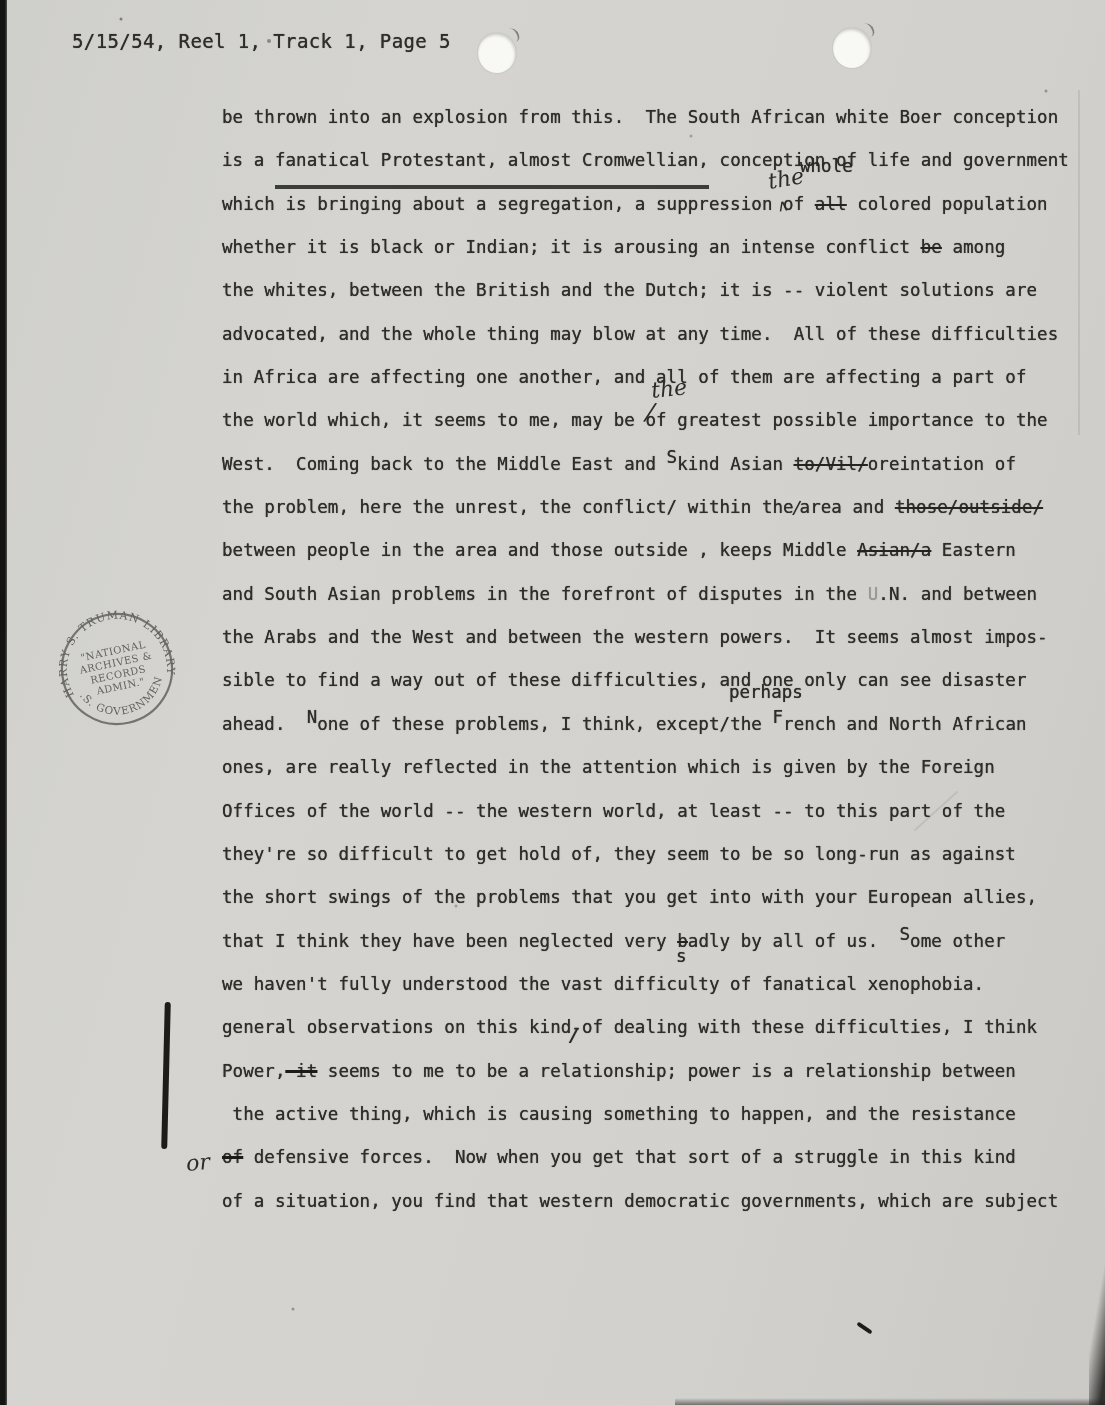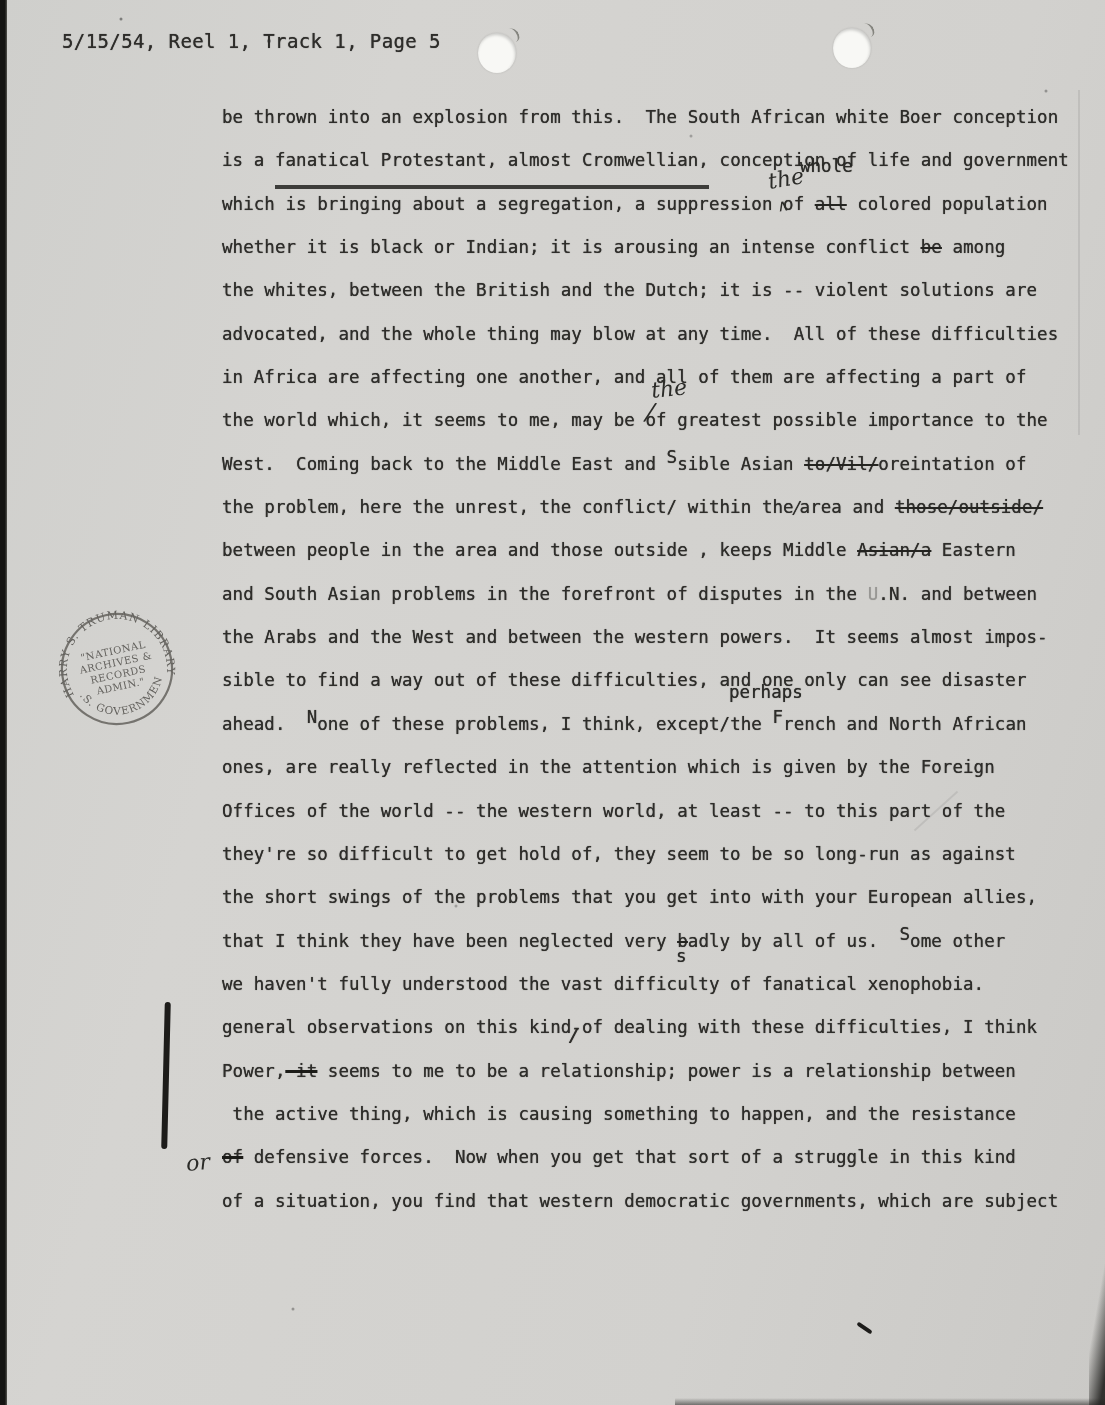--- a/index.html
+++ b/index.html
@@ -11,21 +11,21 @@
   }
   .edge-left { position:absolute; left:0; top:0; width:7px; height:100%;
     background:linear-gradient(to right,#141412 70%, #55554f); }
   .edge-corner { position:absolute; right:0; bottom:0; width:16px; height:150px;
     background:linear-gradient(100deg, transparent 40%, rgba(22,22,20,0.85) 88%); }
   .edge-bottom { position:absolute; right:0; bottom:0; width:430px; height:7px;
     background:linear-gradient(to bottom, transparent, rgba(32,32,30,0.55)); }
   .crease { position:absolute; background:rgba(0,0,0,0.08); }
 
   #header {
-    position:absolute; left:62px; top:30px;
+    position:absolute; left:72px; top:30px;
     font-size:19px; letter-spacing:0.4px;
     text-shadow:0 0 0.8px rgba(20,20,20,0.85);
     white-space:pre;
   }
 
   #body-text { position:absolute; left:222px; top:96px; width:870px; }
   .typeline {
     white-space:pre; height:43.35px; line-height:43.35px;
     font-size:17.5px; letter-spacing:0.05px;
     text-shadow:0 0 0.8px rgba(22,22,20,0.85);
@@ -90,21 +90,21 @@
 
   <div id="body-text">
       <div class="typeline"><span>be thrown into an explosion from this.  The South African white Boer conception</span></div>
       <div class="typeline"><span>is a </span><span class="penu">fanatical Protestant, almost Cromwellian,</span><span> conception of life and government</span></div>
       <div class="typeline"><span>which is bringing about a segregation, a suppression of </span><span class="st">all</span><span> colored population</span></div>
       <div class="typeline"><span>whether it is black or Indian; it is arousing an intense conflict </span><span class="st">be</span><span> among</span></div>
       <div class="typeline"><span>the whites, between the British and the Dutch; it is -- violent solutions are</span></div>
       <div class="typeline"><span>advocated, and the whole thing may blow at any time.  All of these difficulties</span></div>
       <div class="typeline"><span>in Africa are affecting one another, and all of them are affecting a part of</span></div>
       <div class="typeline"><span>the world which, it seems to me, may be of greatest possible importance to the</span></div>
-      <div class="typeline"><span>West.  Coming back to the Middle East and </span><span class="sup">S</span><span>sible Asian </span><span class="st">to/Vil/</span><span>oreintation of</span></div>
+      <div class="typeline"><span>West.  Coming back to the Middle East and </span><span class="sup">S</span><span>kind Asian </span><span class="st">to/Vil/</span><span>oreintation of</span></div>
       <div class="typeline"><span>the problem, here the unrest, the conflict/ within the</span><span class="hand">/</span><span>area and </span><span class="st">those/outside/</span></div>
       <div class="typeline"><span>between people in the area and those outside , keeps Middle </span><span class="st">Asian/a</span><span> Eastern</span></div>
       <div class="typeline"><span>and South Asian problems in the forefront of disputes in the </span><span class="faint">U</span><span>.N. and between</span></div>
       <div class="typeline"><span>the Arabs and the West and between the western powers.  It seems almost impos-</span></div>
       <div class="typeline"><span>sible to find a way out of these difficulties, and one only can see disaster</span></div>
       <div class="typeline"><span>ahead.  </span><span class="sup">N</span><span>one of these problems, I think, except/the </span><span class="sup">F</span><span>rench and North African</span></div>
       <div class="typeline"><span>ones, are really reflected in the attention which is given by the Foreign</span></div>
       <div class="typeline"><span>Offices of the world -- the western world, at least -- to this part of the</span></div>
       <div class="typeline"><span>they're so difficult to get hold of, they seem to be so long-run as against</span></div>
       <div class="typeline"><span>the short swings of the problems that you get into with your European allies,</span></div>

